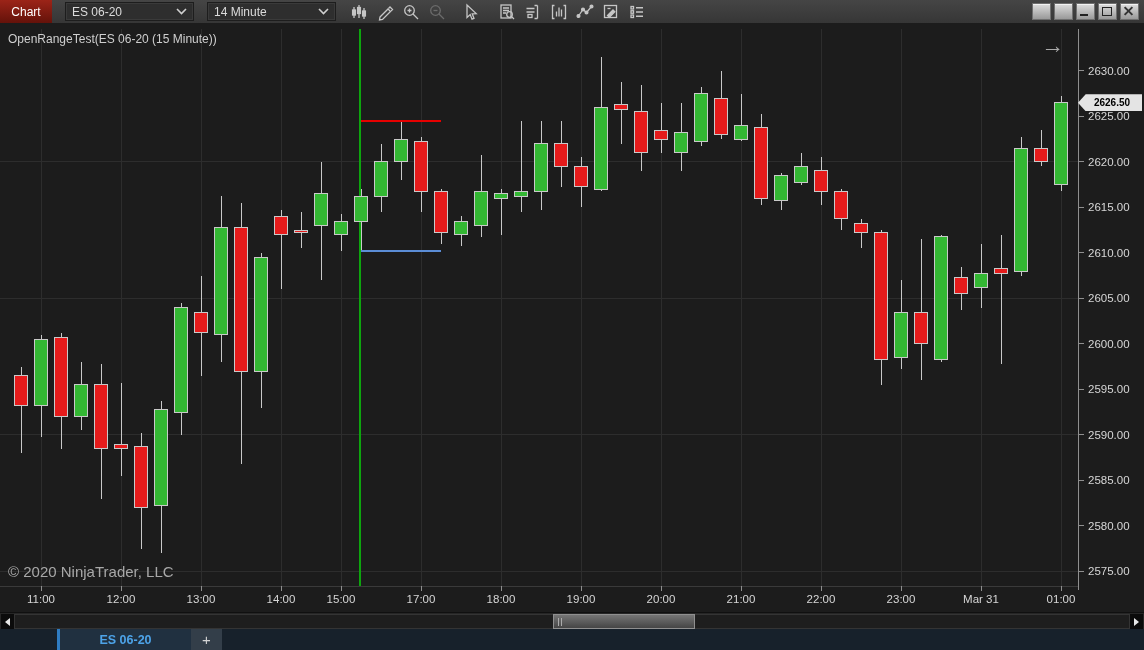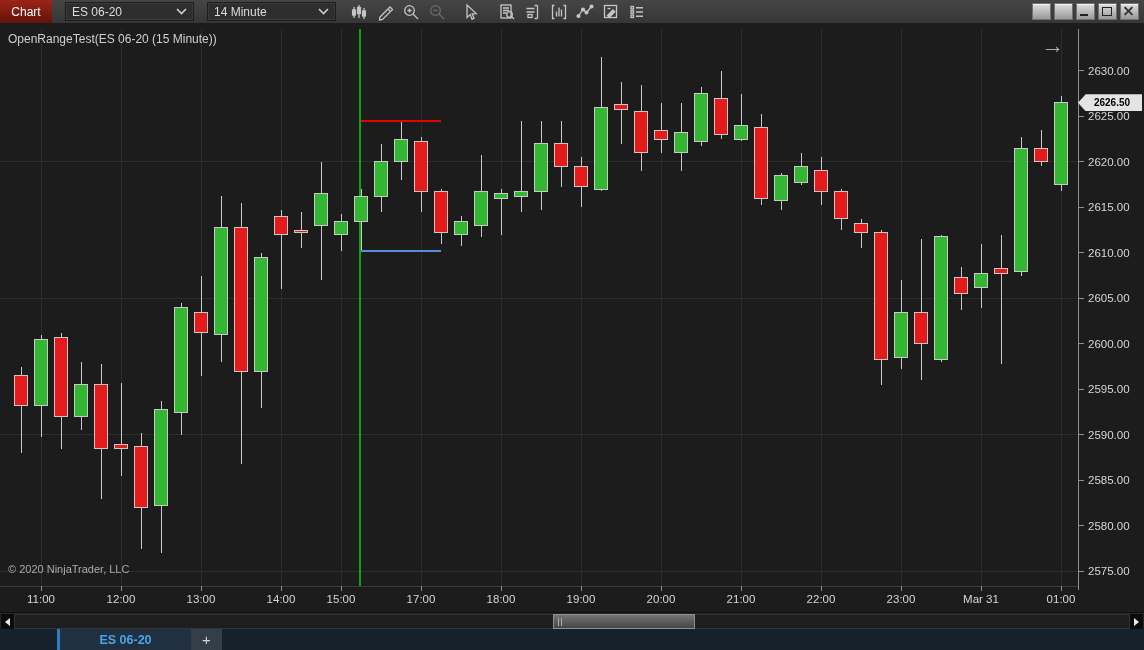--- a/index.html
+++ b/index.html
@@ -26,21 +26,21 @@
   .wbtn .bar{position:absolute;left:3px;bottom:3px;width:8px;height:2px;background:#222;}
   .wbtn .box{position:absolute;left:3px;top:3px;width:8px;height:7px;border:1px solid #222;}
   .wbtn .x1,.wbtn .x2{position:absolute;left:2px;top:6px;width:11px;height:2px;background:#333;}
   .wbtn .x1{transform:rotate(45deg);} .wbtn .x2{transform:rotate(-45deg);}
 
   
   #chart-wrap{position:absolute;left:0;top:23px;width:1144px;height:589px;background:#1c1c1c;}
   #chart{position:absolute;left:0;top:0;}
   svg text{font-family:"Liberation Sans",sans-serif;font-size:11.5px;fill:#d6d6d6;}
   #ind-label{position:absolute;left:8px;top:9px;font-size:12px;color:#cfcfcf;}
-  #copyright{position:absolute;left:8px;top:540px;font-size:11px;color:#a8a8a8;}
+  #copyright{position:absolute;left:8px;top:540px;font-size:15px;color:#a8a8a8;}
   #goend{position:absolute;left:1041px;top:11px;font-size:23px;color:#aaa;line-height:1;}
   #pricemarker{position:absolute;left:1078px;top:71px;width:64px;height:17px;background:#e4e4e4;
     clip-path:polygon(0 50%,12% 0,100% 0,100% 100%,12% 100%);
     display:flex;align-items:center;justify-content:center;}
   #pricemarker span{font-size:10px;font-weight:bold;color:#000;padding-left:4px;}
   .axis-hot{position:absolute;opacity:0;}
 
   
   #scrollrow{position:absolute;left:0;top:612px;width:1144px;height:17px;background:#262626;
     border-top:1px solid #101010;}

